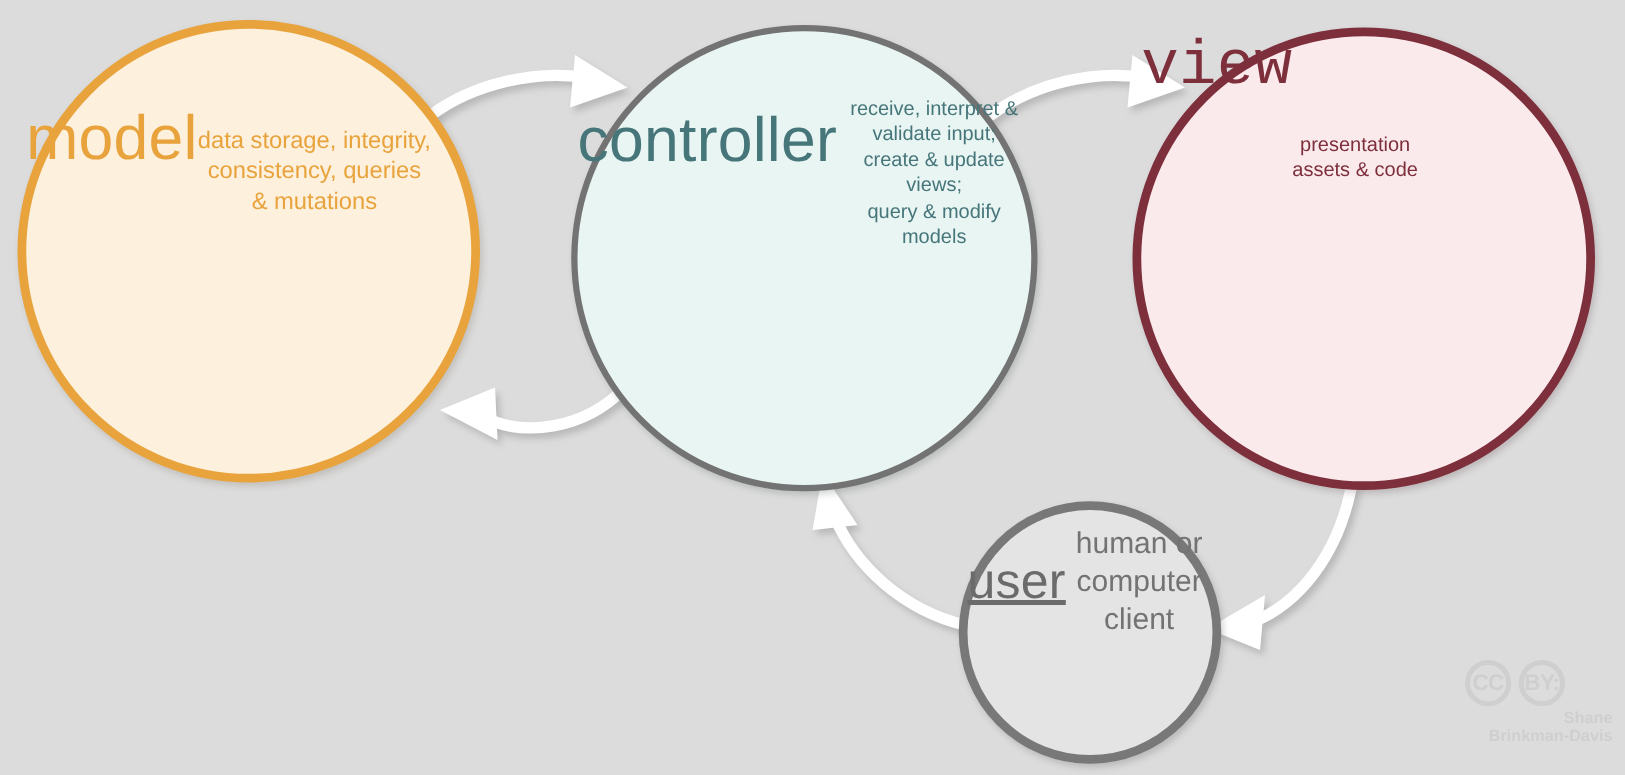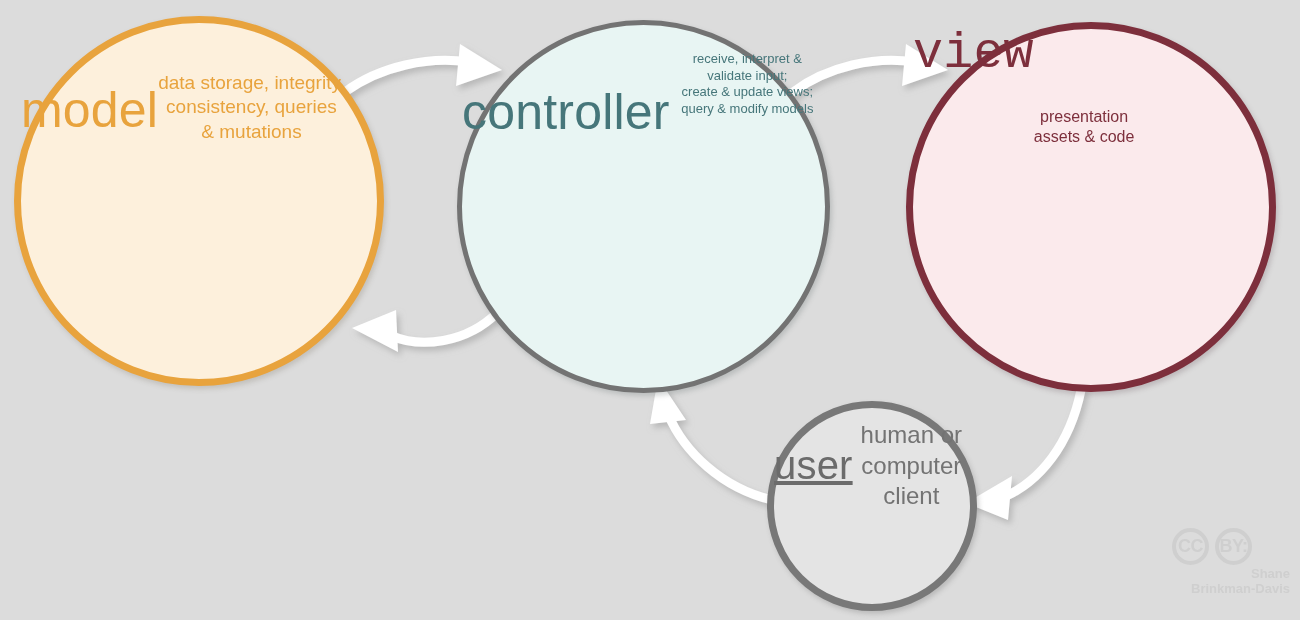--- a/index.html
+++ b/index.html
@@ -56,42 +56,42 @@
     box-shadow: 2px 3px 5px rgba(120,110,95,0.25);
   }
   #node-model .node-title {
     color: #e8a33d;
     font-size: 50px;
     margin-top: 62px;
   }
   #node-model .node-desc {
     color: #e8a33d;
     font-size: 19px;
-    margin-top: 48px;
+    margin-top: 78px;
   }
 
   
   #node-controller {
     left: 457px;
     top: 20px;
     width: 373px;
     height: 373px;
     background: #e8f5f3;
     border: 5px solid #737373;
     box-shadow: 2px 3px 5px rgba(100,110,112,0.28);
   }
   #node-controller .node-title {
     color: #46767a;
     font-size: 50px;
     margin-top: 62px;
   }
   #node-controller .node-desc {
     color: #46767a;
-    font-size: 13px;
-    margin-top: 26px;
+    font-size: 16px;
+    margin-top: 53px;
   }
 
   
   #node-view {
     left: 906px;
     top: 22px;
     width: 370px;
     height: 370px;
     background: #fbeaec;
     border: 7px solid #7d2f3c;

